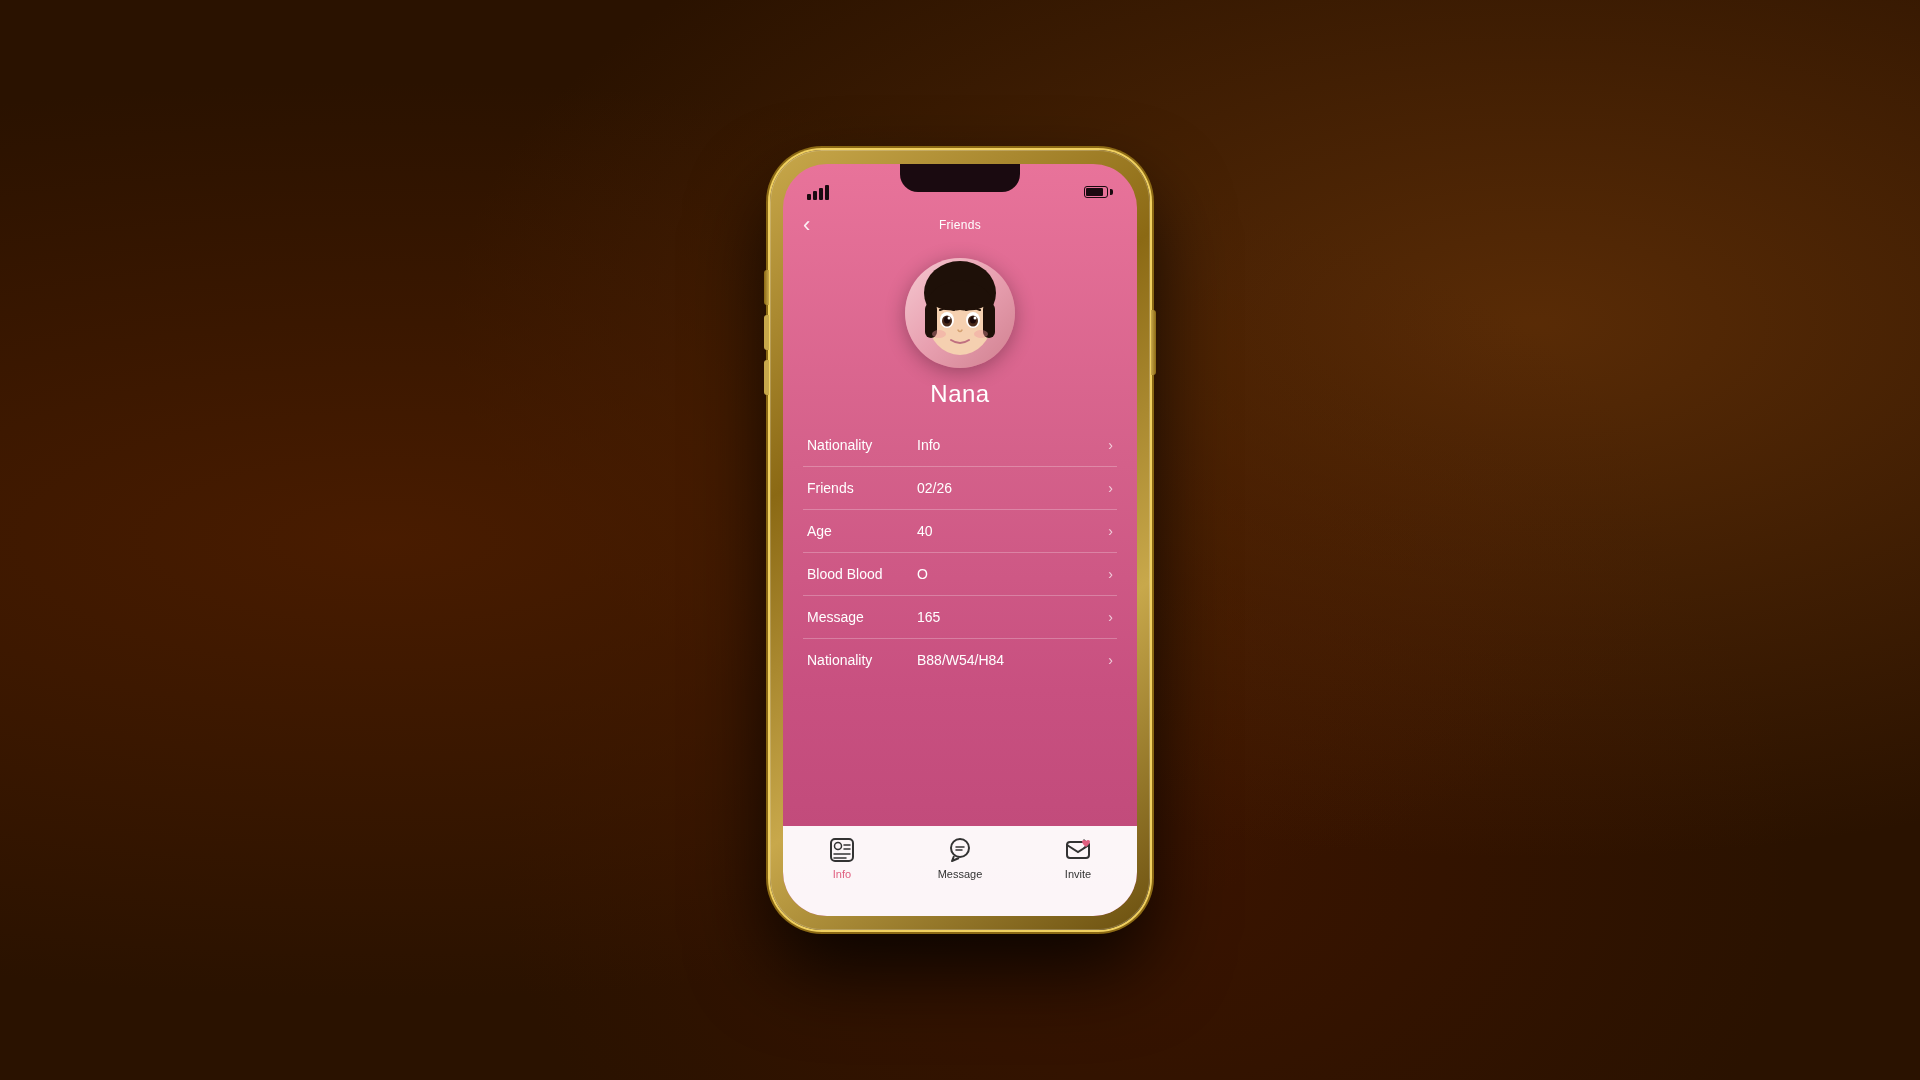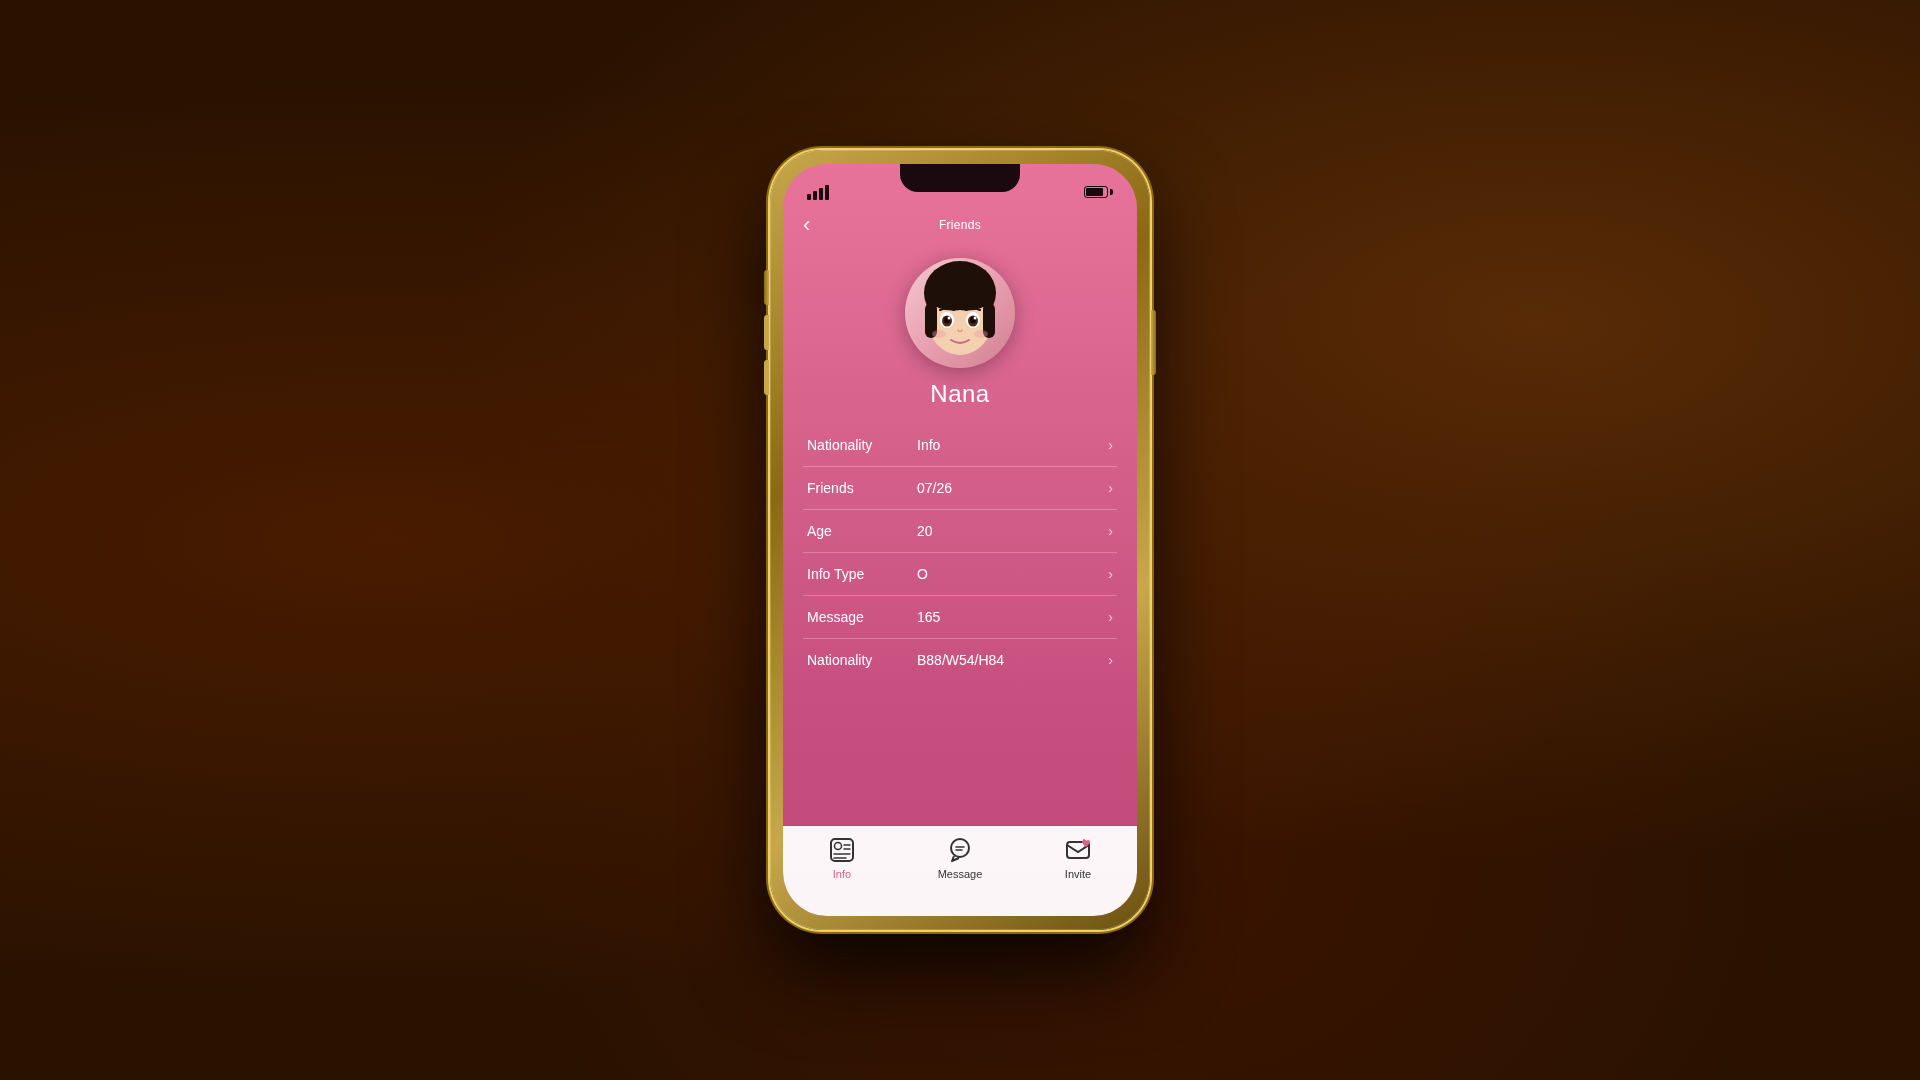--- a/index.html
+++ b/index.html
@@ -359,32 +359,32 @@
       <div class="info-list">
 
         <div class="info-row">
           <span class="info-label">Nationality</span>
           <span class="info-value">Info</span>
           <span class="chevron-icon">›</span>
         </div>
 
         <div class="info-row">
           <span class="info-label">Friends</span>
-          <span class="info-value">07/26</span>
+          <span class="info-value">02/26</span>
           <span class="chevron-icon">›</span>
         </div>
 
         <div class="info-row">
           <span class="info-label">Age</span>
-          <span class="info-value">20</span>
-          <span class="chevron-icon">›</span>
-        </div>
-
-        <div class="info-row">
-          <span class="info-label">Info Type</span>
+          <span class="info-value">40</span>
+          <span class="chevron-icon">›</span>
+        </div>
+
+        <div class="info-row">
+          <span class="info-label">Blood Blood</span>
           <span class="info-value">O</span>
           <span class="chevron-icon">›</span>
         </div>
 
         <div class="info-row">
           <span class="info-label">Message</span>
           <span class="info-value">165</span>
           <span class="chevron-icon">›</span>
         </div>
 

